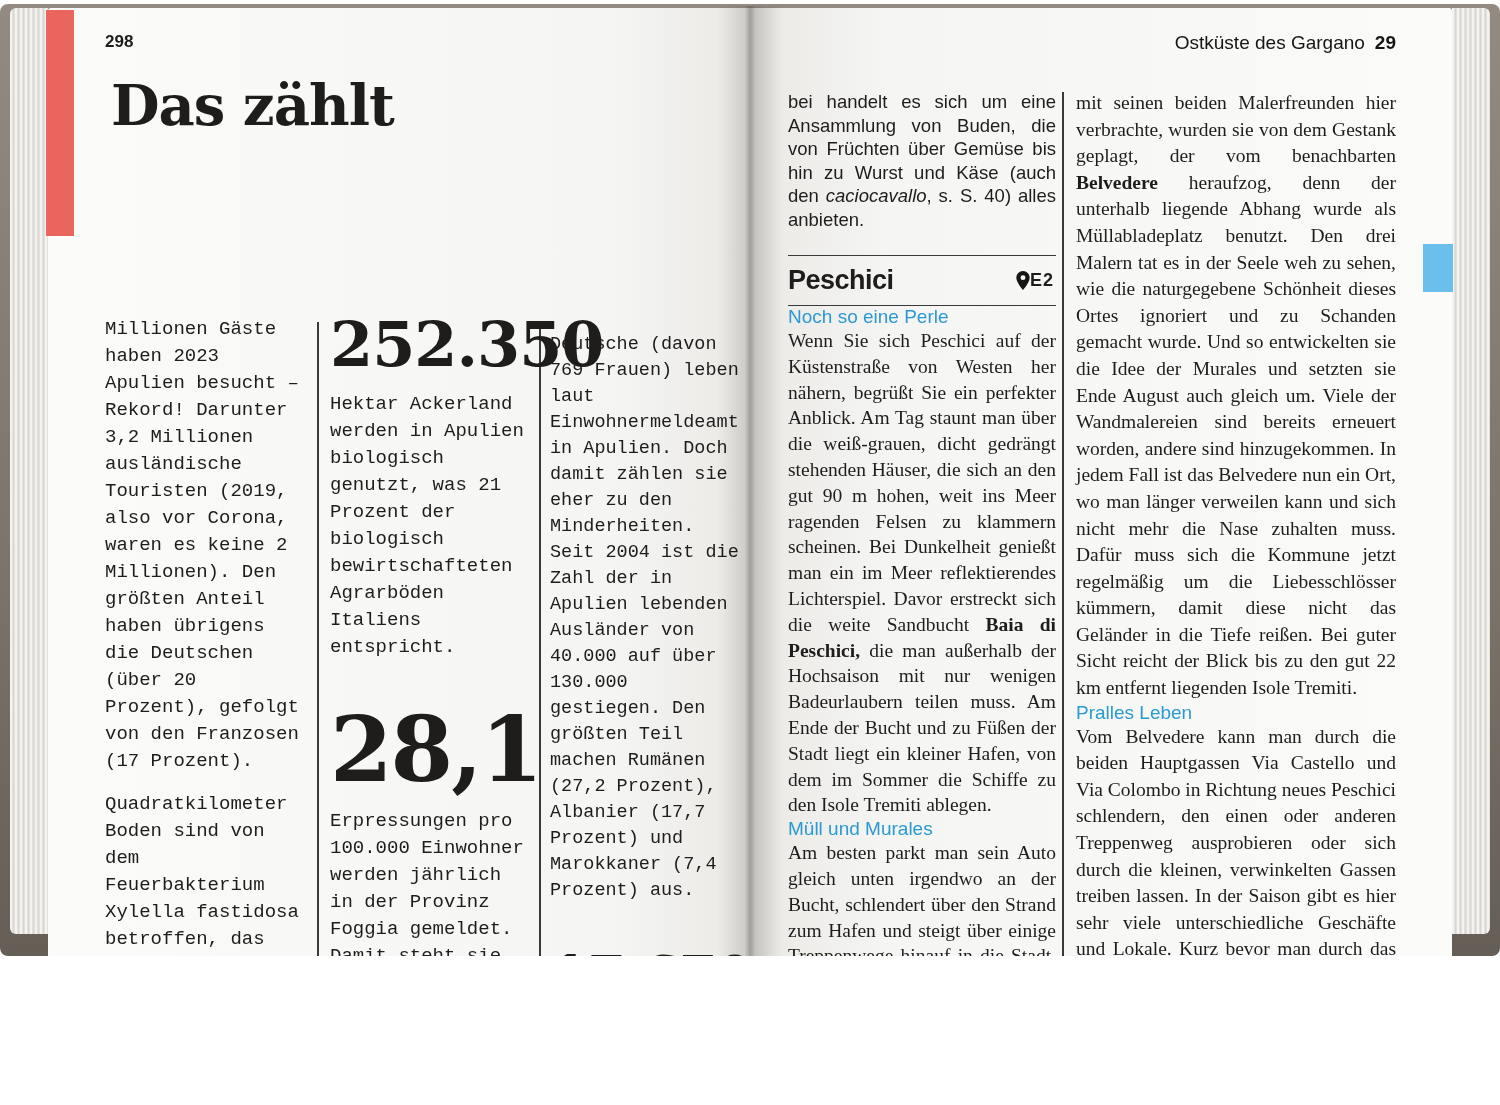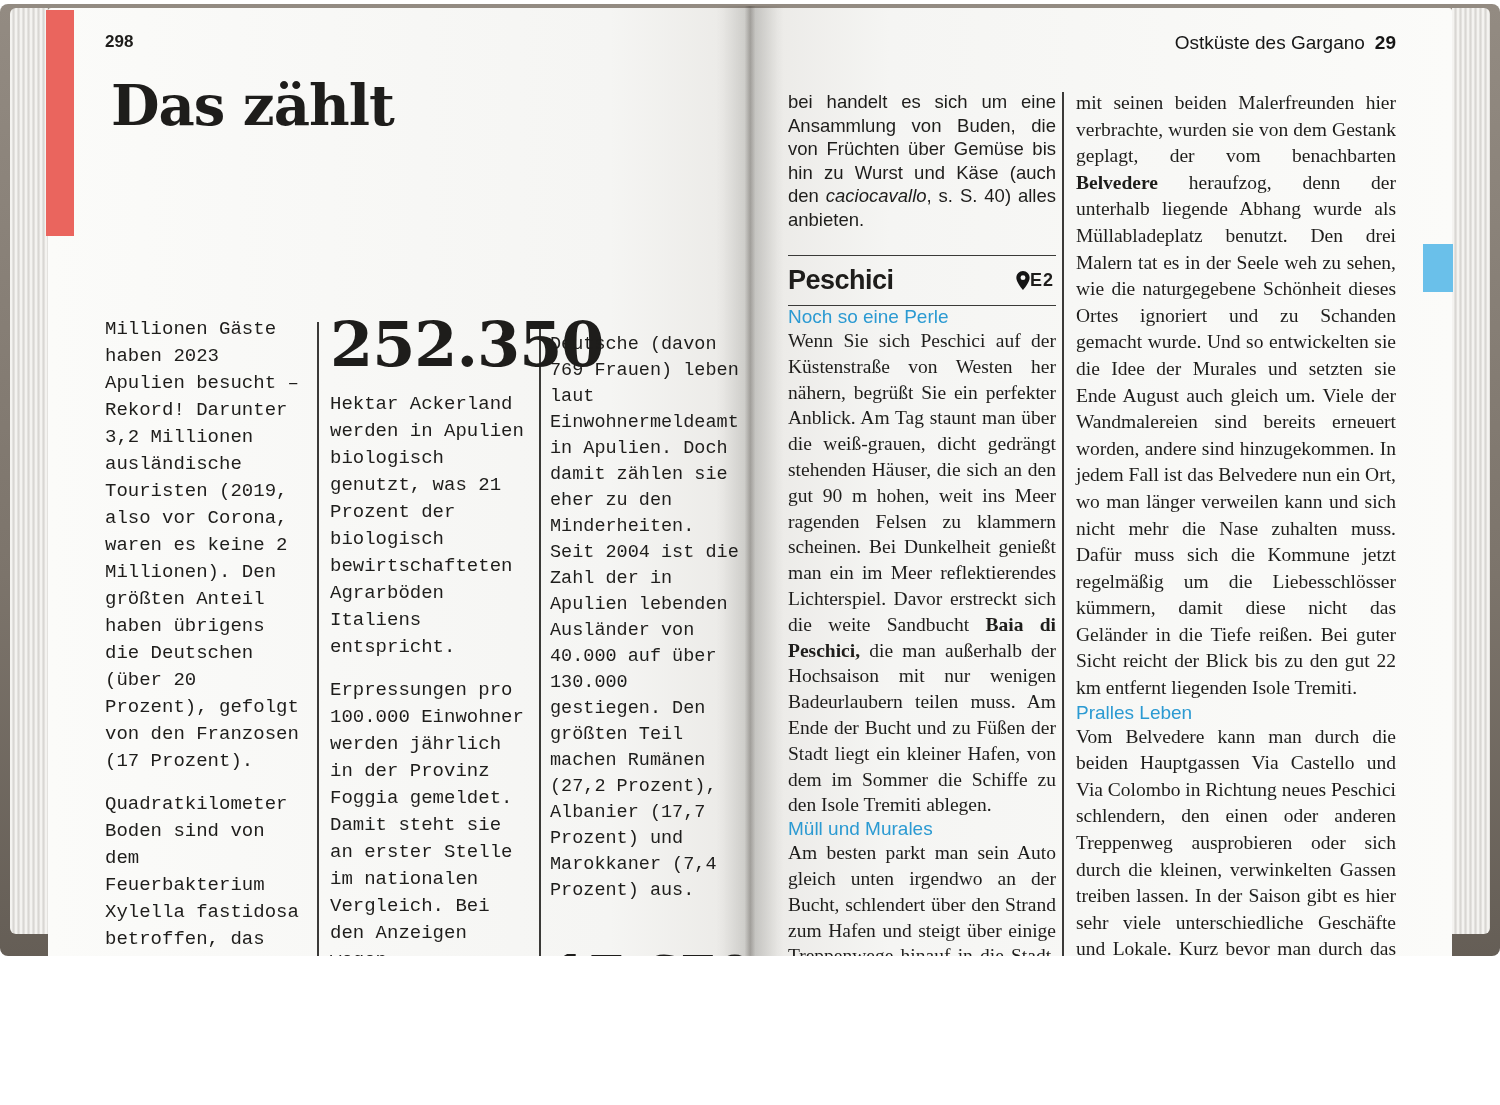--- a/index.html
+++ b/index.html
@@ -76,20 +76,21 @@
     <div class="vrule vr2"></div>
 
     <div class="statcol c1">
       <div class="stattext">Millionen Gäste haben 2023 Apulien besucht – Rekord! Darunter 3,2 Millionen ausländische Touristen (2019, also vor Corona, waren es keine 2 Millionen). Den größten Anteil haben übrigens die Deutschen (über 20 Prozent), gefolgt von den Franzosen (17 Prozent).</div>
       <div class="stattext">Quadratkilometer Boden sind von dem Feuerbakterium Xylella fastidosa betroffen, das Olivenbäume vertrocknen lässt. Das entspricht 40 Prozent des Agrargebiets der Region. In der Provinz Lecce ist die Ölproduktion seit 2013 um 80 Prozent zurückgegangen. Allerdings konnte inzwischen eine weitere Schädigung weitestgehend gestoppt werden.</div>
     </div>
 
     <div class="statcol c2">
       <div class="statnum n-sm">252.350</div>
       <div class="stattext">Hektar Ackerland werden in Apulien biologisch genutzt, was 21 Prozent der biologisch bewirtschafteten Agrarböden Italiens entspricht.</div>
+      <div class="statnum n-xl gap1">28,1</div>
       <div class="stattext">Erpressungen pro 100.000 Einwohner werden jährlich in der Provinz Foggia gemeldet. Damit steht sie an erster Stelle im nationalen Vergleich. Bei den Anzeigen wegen Mafiaverbindungen belegt sie mit 1,5 pro 100 Einwohner hinter Reggio und Vibo Valentia (beide in Kalabrien) Platz drei.</div>
     </div>
 
     <div class="statcol c3">
       <div class="stattext">Deutsche (davon 769 Frauen) leben laut Einwohnermeldeamt in Apulien. Doch damit zählen sie eher zu den Minderheiten. Seit 2004 ist die Zahl der in Apulien lebenden Ausländer von 40.000 auf über 130.000 gestiegen. Den größten Teil machen Rumänen (27,2 Prozent), Albanier (17,7 Prozent) und Marokkaner (7,4 Prozent) aus.</div>
       <div class="statnum n-md gap1">17.670</div>
       <div class="stattext">Euro beträgt das jährliche durchschnittliche Pro-Kopf-Einkommen in Süditalien, in Norditalien ist es mit 38.745 Euro mehr als doppelt so hoch (Gesamtitalien 35.700 Euro, Deutschland 50.000 Euro).</div>
     </div>
   </div>
 

